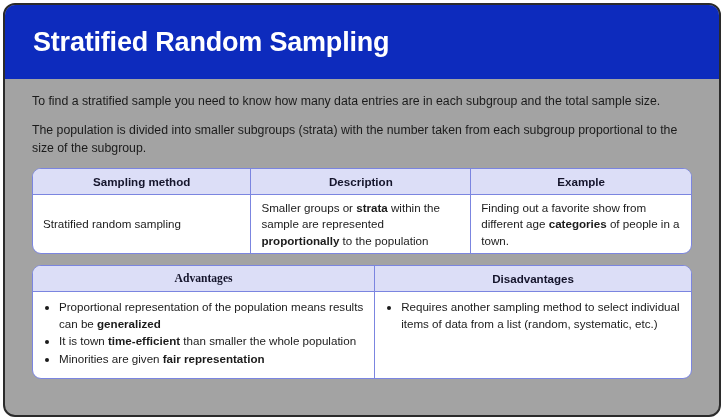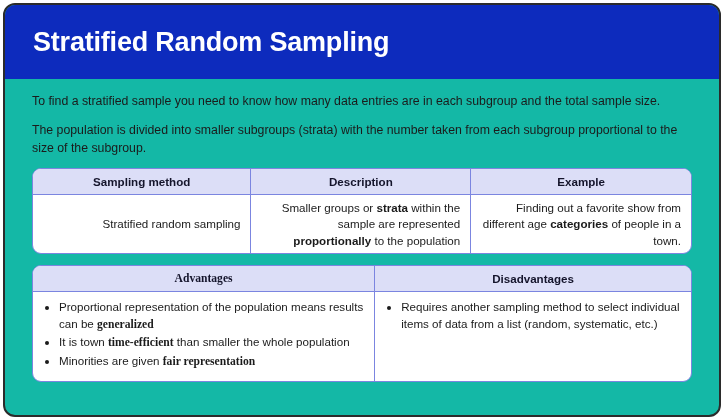--- a/index.html
+++ b/index.html
@@ -12,21 +12,21 @@
     font-family: "Liberation Sans", sans-serif;
     overflow: hidden;
   }
 
   .page-frame {
     position: absolute;
     left: 3px; top: 3px;
     width: 718px; height: 414px;
     border: 2px solid #2b2b2b;
     border-radius: 12px;
-    background: #14b8a6;
+    background: #a3a3a3;
     overflow: hidden;
   }
 
   
   .banner {
     height: 74px;
     background: #0d2bbd;
     display: flex;
     align-items: center;
     padding: 0 28px;
@@ -70,21 +70,21 @@
     color: #14142b;
     padding: 6px 4px;
     text-align: center;
   }
   .tbl th:last-child { border-right: none; text-align: center; }
   .tbl td {
     border-right: 1.5px solid #7b85e0;
     font-size: 11.6px;
     color: #1b1b1b;
     padding: 0 10px;
-    text-align: right;
+    text-align: left;
     vertical-align: middle;
     line-height: 1.4;
   }
   .tbl td:last-child { border-right: none; }
   .tbl td b { font-weight: bold; }
 
   .tbl-1 td { height: 58px; }
   .col-a { width: 33.2%; }
   .col-b { width: 33.4%; }
   .col-c { width: 33.4%; }
@@ -102,21 +102,21 @@
     margin: 0;
     padding-left: 16px;
     list-style: disc;
   }
   .bullets li {
     font-size: 11.6px;
     line-height: 1.42;
     margin-bottom: 1px;
     color: #1b1b1b;
   }
-  .bullets li b { font-weight: bold; font-family: Liberation Serif, serif; }
+  .bullets li b { font-weight: bold; }
 </style>
 </head>
 <body>
 
 <div class="page-frame">
 
   <div class="banner">
     <div class="banner-title">Stratified Random Sampling</div>
   </div>
 

